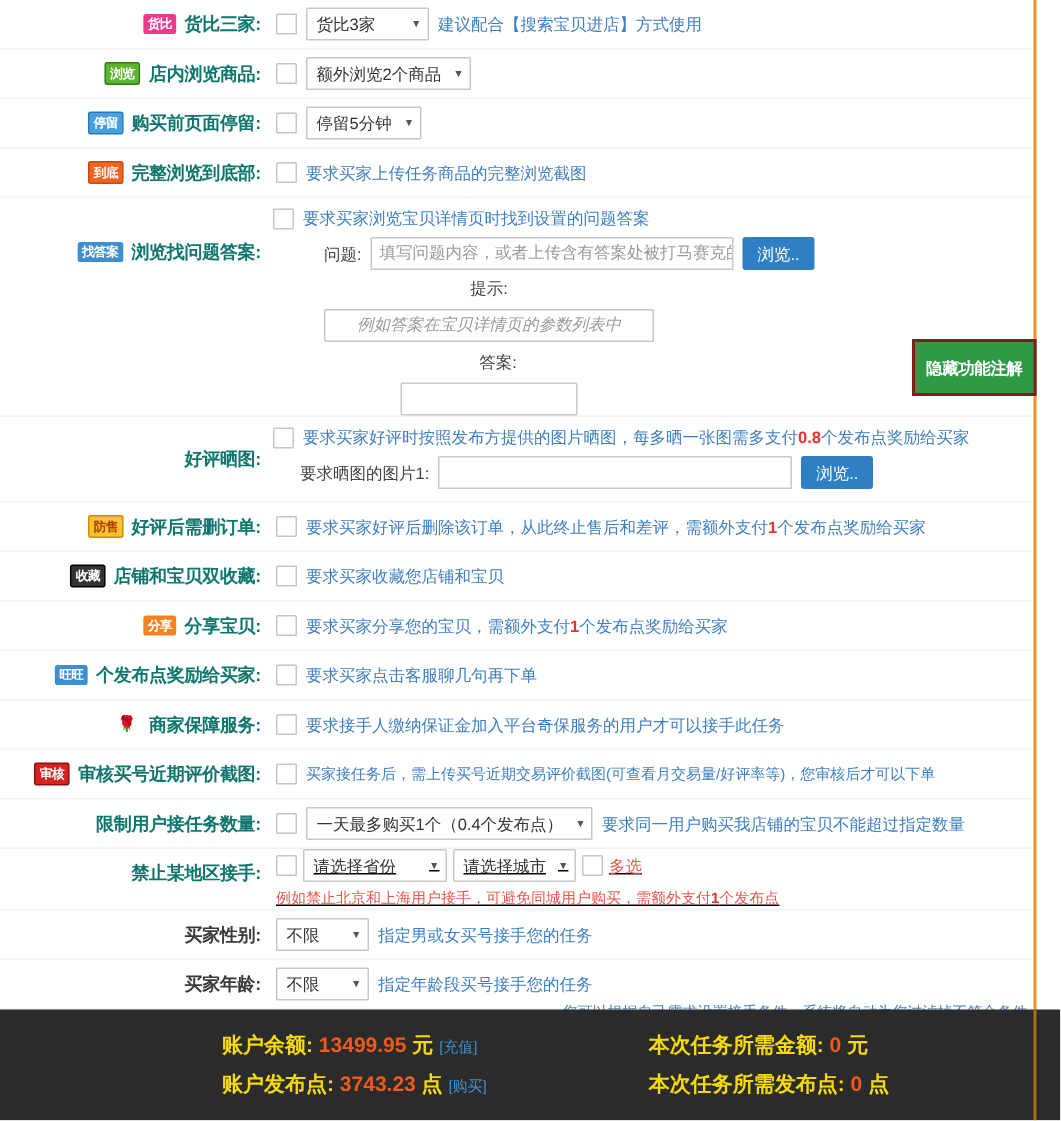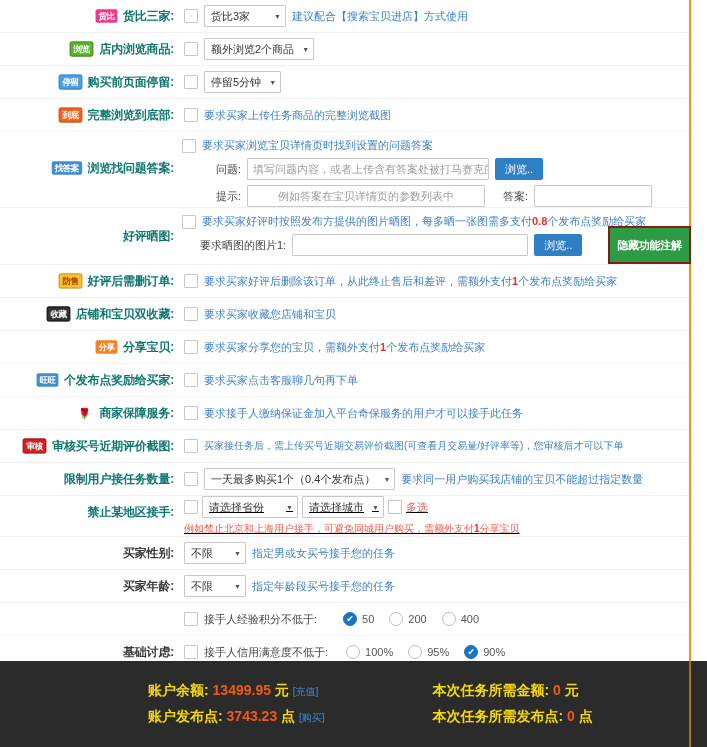--- a/index.html
+++ b/index.html
@@ -191,21 +191,21 @@
     right: 22px;
     top: 668px;
     font-size: 10px;
     color: #4a7fb5;
     white-space: nowrap;
   }
 
   .footer {
     position: absolute;
     left: 0; bottom: 0;
-    width: 707px; height: 86px;
+    width: 707px; height: 74px;
     background: #2b2b2b;
     display: flex;
     align-items: center;
   }
   .fcol { display: flex; flex-direction: column; gap: 8px; }
   .fcol.a { margin-left: 148px; }
   .fcol.b { margin-left: 108px; }
   .fline {
     font-size: 14px;
     font-weight: bold;
@@ -286,23 +286,23 @@
       <div class="rcol stack" style="padding-top:6px;">
         <div class="subrow" style="margin-left:-2px;">
           <span class="cb"></span>
           <span class="hint">要求买家浏览宝贝详情页时找到设置的问题答案</span>
         </div>
         <div class="subrow" style="margin-left:32px;">
           <span class="smalllbl">问题:</span>
           <span class="inp" style="width:242px;">填写问题内容，或者上传含有答案处被打马赛克的图片</span>
           <span class="browse">浏览..</span>
         </div>
-        <div class="subrow" style="margin-left:32px;">
+        <div class="subrow" style="margin-left:32px;flex-direction:column;">
           <span class="smalllbl">提示:</span>
-          <span class="inp" style="width:238px;">例如答案在宝贝详情页的参数列表中</span>
+          <span class="inp" style="width:220px;font-style:italic;">例如答案在宝贝详情页的参数列表中</span>
           <span class="smalllbl" style="margin-left:12px;">答案:</span>
           <span class="inp" style="width:118px;"></span>
         </div>
       </div>
     </div>
 
     <div class="row" style="min-height:56px;">
       <div class="lcol" style="min-height:56px;">
         <span class="lbl">好评晒图:</span>
       </div>
@@ -409,21 +409,21 @@
         <span class="sel w6">
           <span>请选择省份</span>
           <span class="car">▼</span>
         </span>
         <span class="sel w7">
           <span>请选择城市</span>
           <span class="car">▼</span>
         </span>
         <span class="cb"></span>
         <span class="hint3">多选</span>
-        <span class="hint3" style="font-size:10px;"><span>例如禁止北京和上海用户接手，可避免同城用户购买，需额外支付</span><span class="redn">1</span><span>分享宝贝</span></span>
+        <span class="hint3" style="font-size:10px;"><span>例如禁止北京和上海用户接手，可避免同城用户购买，需额外支付</span><span class="redn">1</span><span>个发布点</span></span>
       </div>
     </div>
 
     <div class="row">
       <div class="lcol">
         <span class="lbl gray">买家性别:</span>
       </div>
       <div class="rcol">
         <span class="sel w8">
           <span>不限</span>

